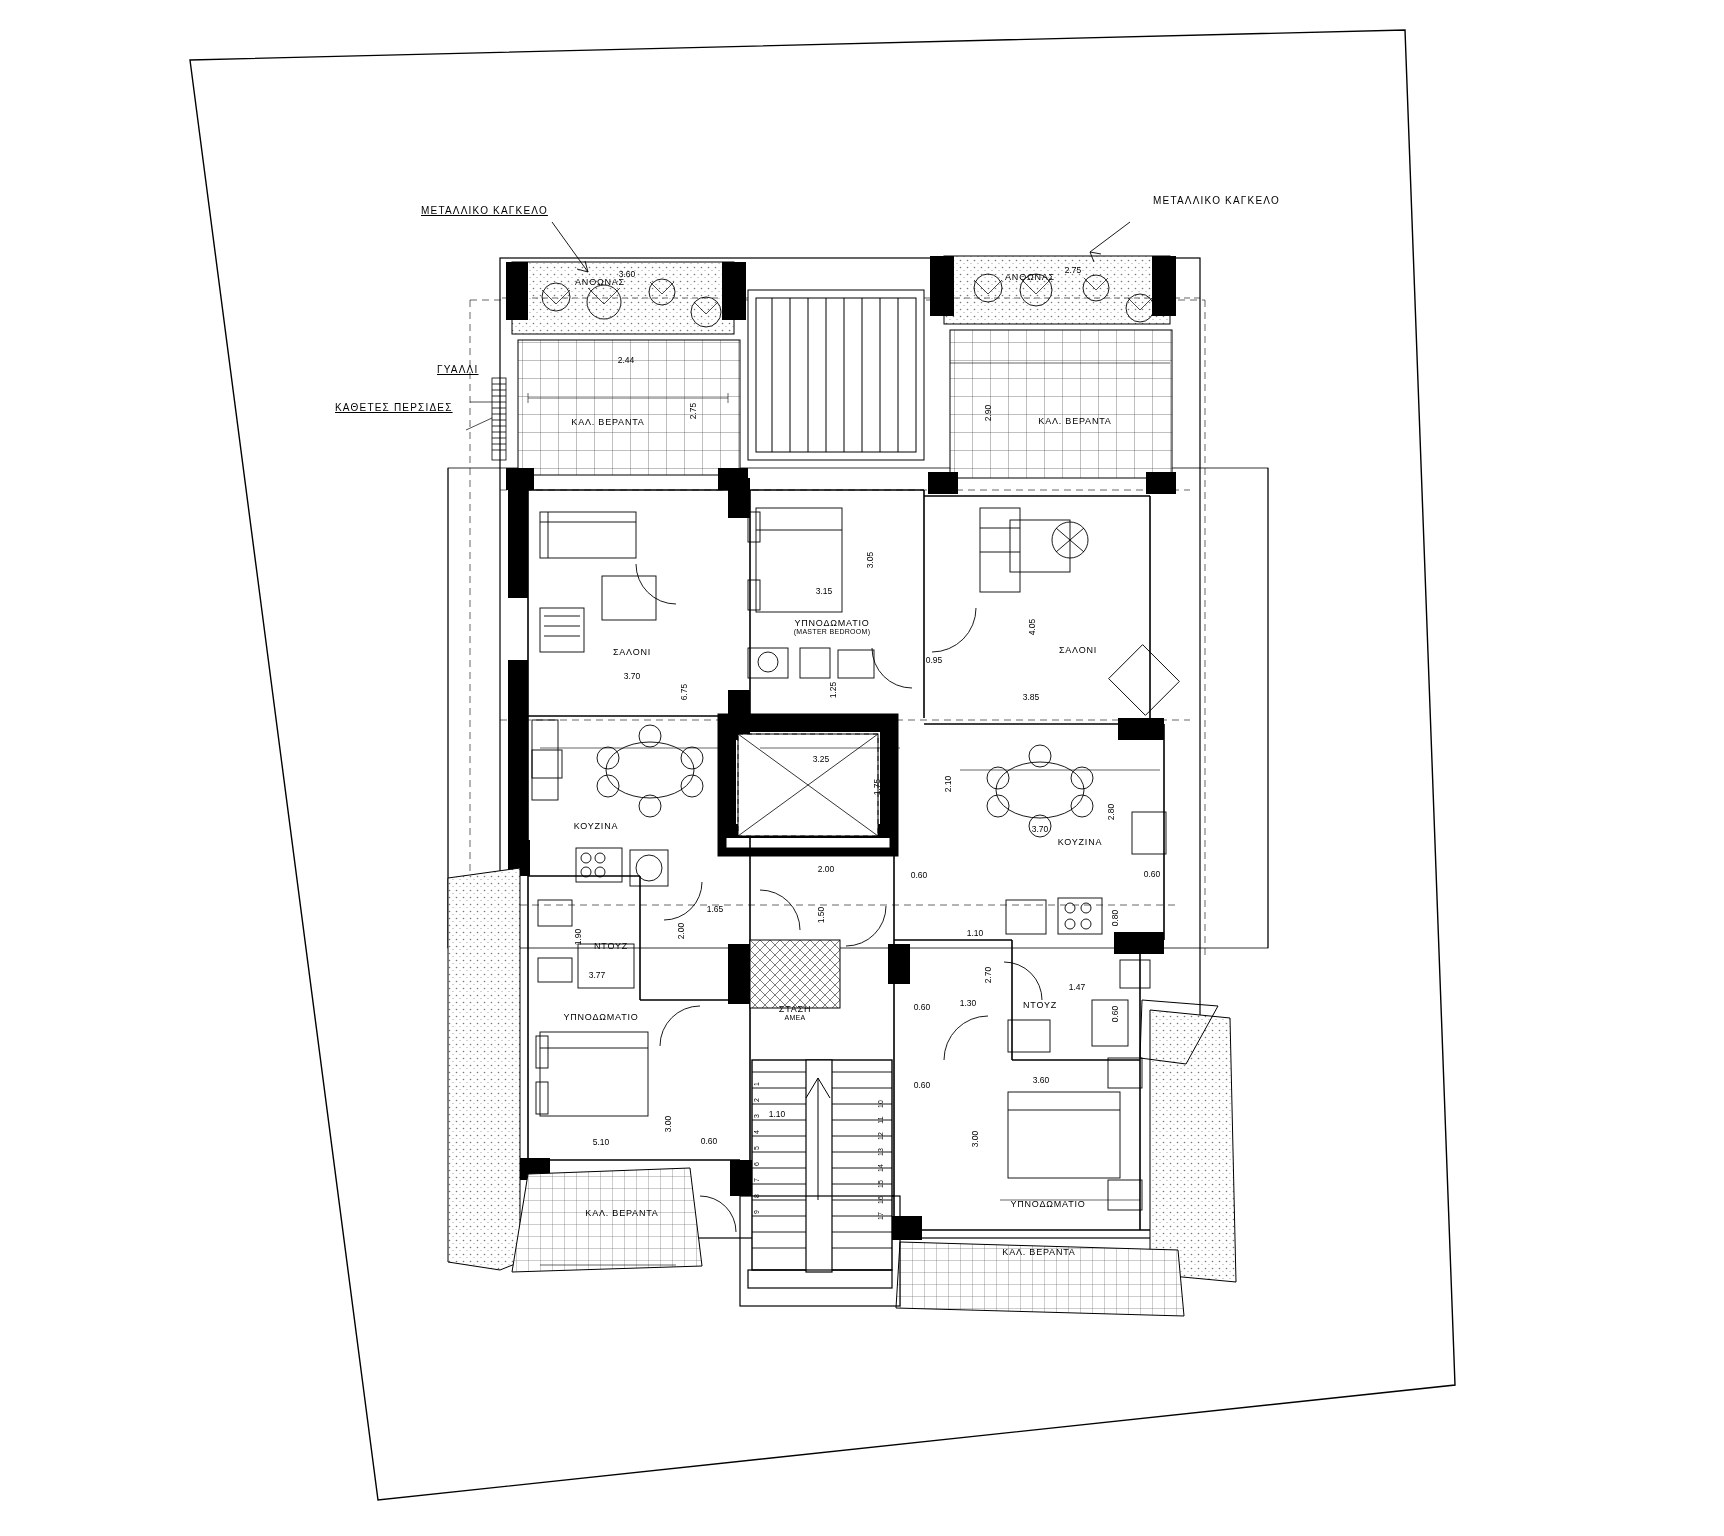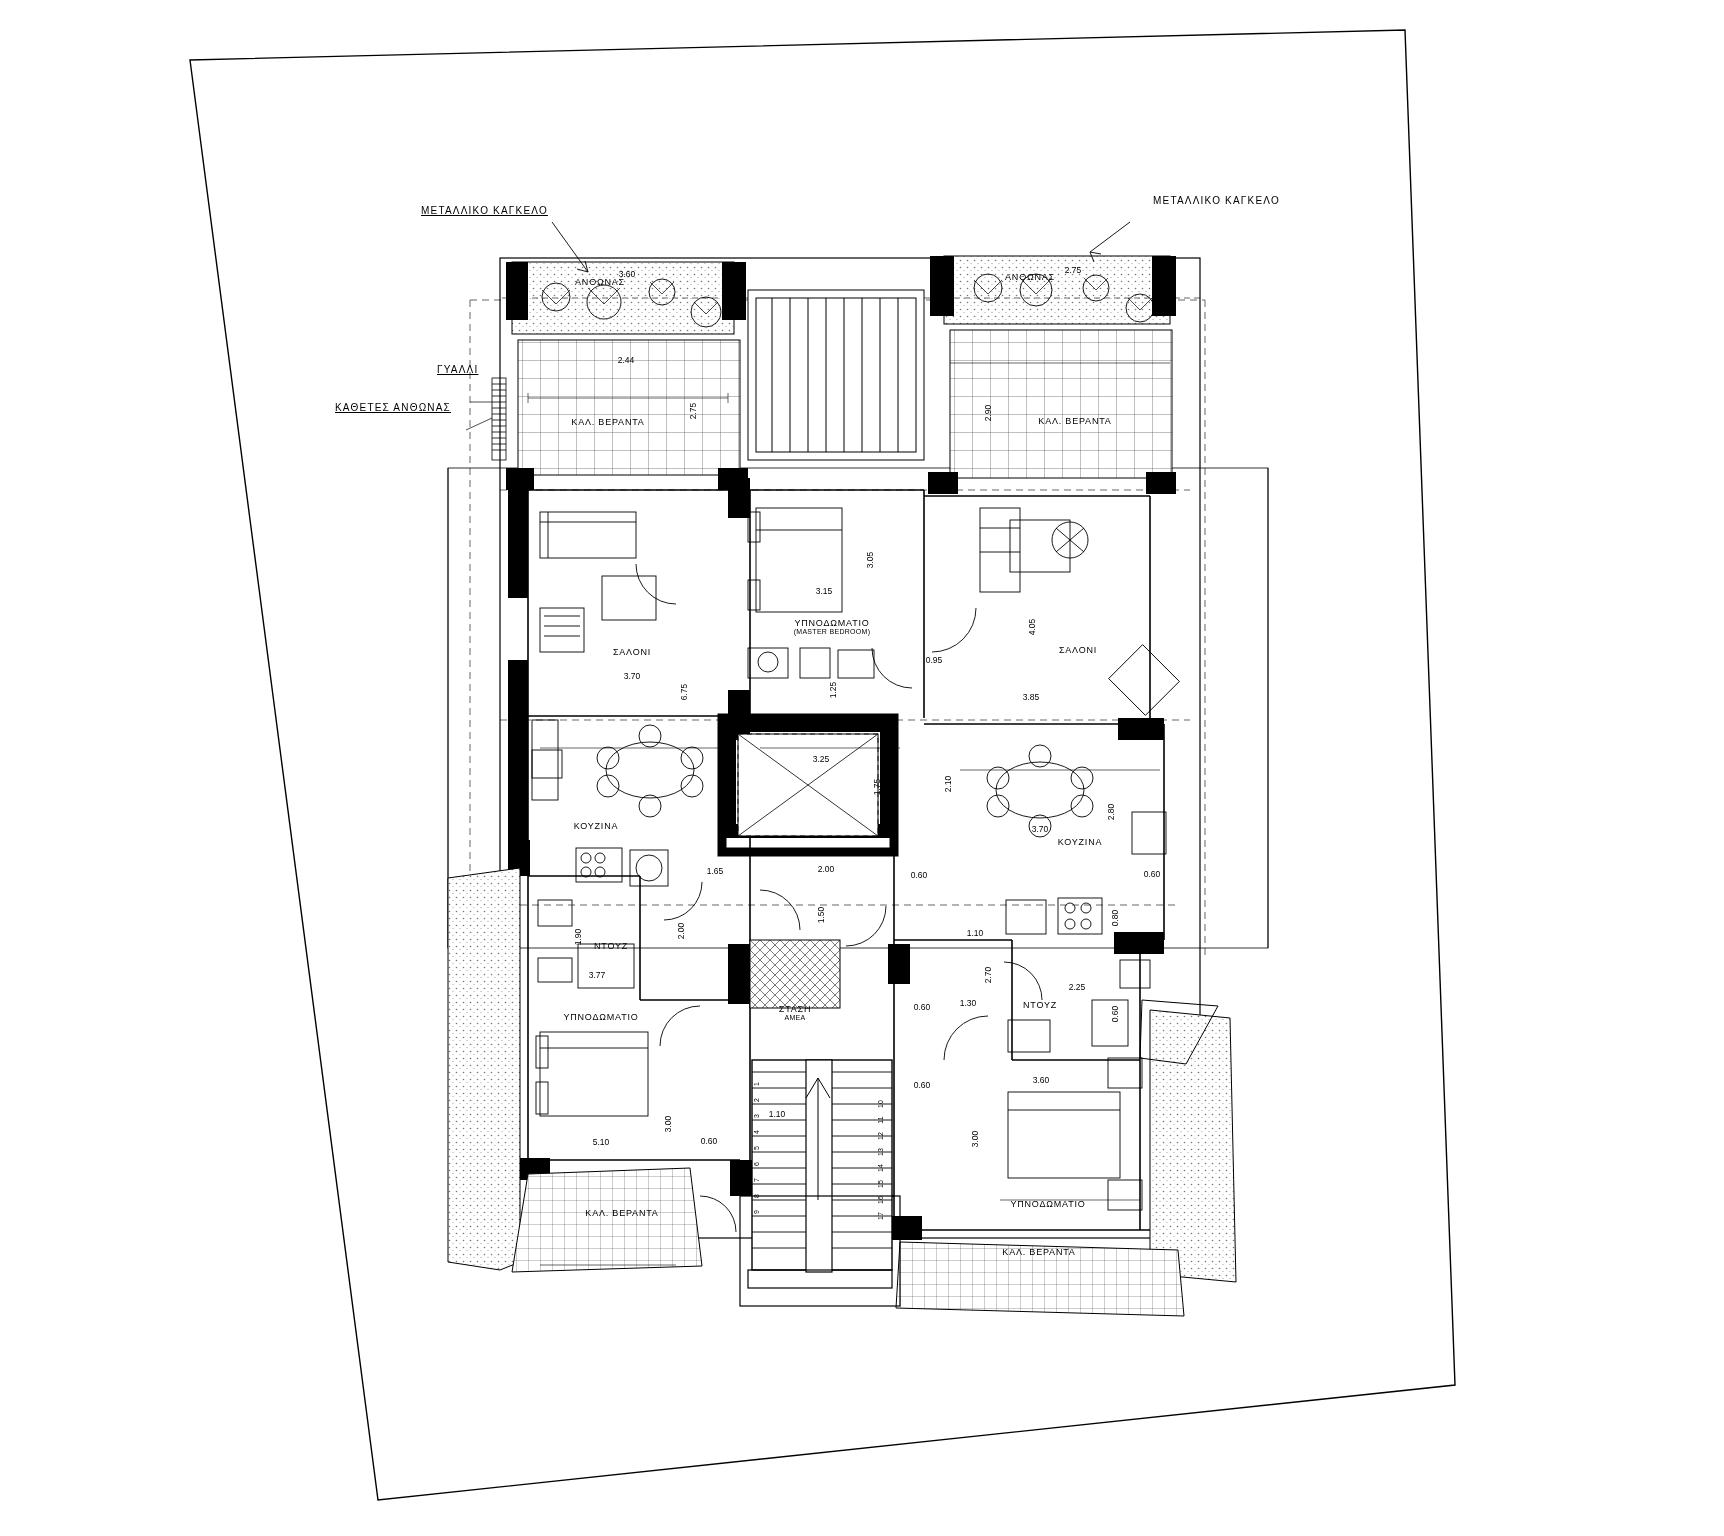--- a/index.html
+++ b/index.html
@@ -335,21 +335,21 @@
     <path d="M540 1265 H676"></path>
     <path d="M1000 1200 H1140"></path>
   </g>
 </svg>
 
 <div id="text-layer">
 
   <div class="note u" style="left:408px;top:205px">ΜΕΤΑΛΛΙΚΟ ΚΑΓΚΕΛΟ</div>
   <div class="note" style="left:1140px;top:195px">ΜΕΤΑΛΛΙΚΟ ΚΑΓΚΕΛΟ</div>
   <div class="note u" style="left:424px;top:364px">ΓΥΑΛΛΙ</div>
-  <div class="note u" style="left:322px;top:402px">ΚΑΘΕΤΕΣ ΑΝΘΩΝΑΣ</div>
+  <div class="note u" style="left:322px;top:402px">ΚΑΘΕΤΕΣ ΠΕΡΣΙΔΕΣ</div>
 
   <div class="room" style="left:600px;top:282px">ΑΝΘΩΝΑΣ</div>
   <div class="room" style="left:1030px;top:277px">ΑΝΘΩΝΑΣ</div>
   <div class="room" style="left:608px;top:422px">ΚΑΛ. ΒΕΡΑΝΤΑ</div>
   <div class="room" style="left:1075px;top:421px">ΚΑΛ. ΒΕΡΑΝΤΑ</div>
   <div class="room" style="left:632px;top:652px">ΣΑΛΟΝΙ</div>
   <div class="room" style="left:1078px;top:650px">ΣΑΛΟΝΙ</div>
   <div class="room" style="left:832px;top:626px">
     <span>ΥΠΝΟΔΩΜΑΤΙΟ</span>
     <small>(MASTER BEDROOM)</small>
@@ -370,27 +370,27 @@
   <div class="dim" style="left:627px;top:274px">3.60</div>
   <div class="dim" style="left:1073px;top:270px">2.75</div>
   <div class="dim" style="left:626px;top:360px">2.44</div>
   <div class="dim" style="left:824px;top:591px">3.15</div>
   <div class="dim" style="left:632px;top:676px">3.70</div>
   <div class="dim" style="left:934px;top:660px">0.95</div>
   <div class="dim" style="left:1031px;top:697px">3.85</div>
   <div class="dim" style="left:824px;top:719px">2.70</div>
   <div class="dim" style="left:821px;top:759px">3.25</div>
   <div class="dim" style="left:1040px;top:829px">3.70</div>
-  <div class="dim" style="left:715px;top:871px">1.65</div>
+  <div class="dim" style="left:715px;top:909px">1.65</div>
   <div class="dim" style="left:826px;top:869px">2.00</div>
   <div class="dim" style="left:919px;top:875px">0.60</div>
   <div class="dim" style="left:1152px;top:874px">0.60</div>
   <div class="dim" style="left:975px;top:933px">1.10</div>
   <div class="dim" style="left:597px;top:975px">3.77</div>
-  <div class="dim" style="left:1077px;top:987px">2.25</div>
+  <div class="dim" style="left:1077px;top:987px">1.47</div>
   <div class="dim" style="left:968px;top:1003px">1.30</div>
   <div class="dim" style="left:922px;top:1007px">0.60</div>
   <div class="dim" style="left:777px;top:1114px">1.10</div>
   <div class="dim" style="left:922px;top:1085px">0.60</div>
   <div class="dim" style="left:1041px;top:1080px">3.60</div>
   <div class="dim" style="left:601px;top:1142px">5.10</div>
   <div class="dim" style="left:709px;top:1141px">0.60</div>
 
   <div class="dimv" style="left:693px;top:411px">2.75</div>
   <div class="dimv" style="left:988px;top:413px">2.90</div>

